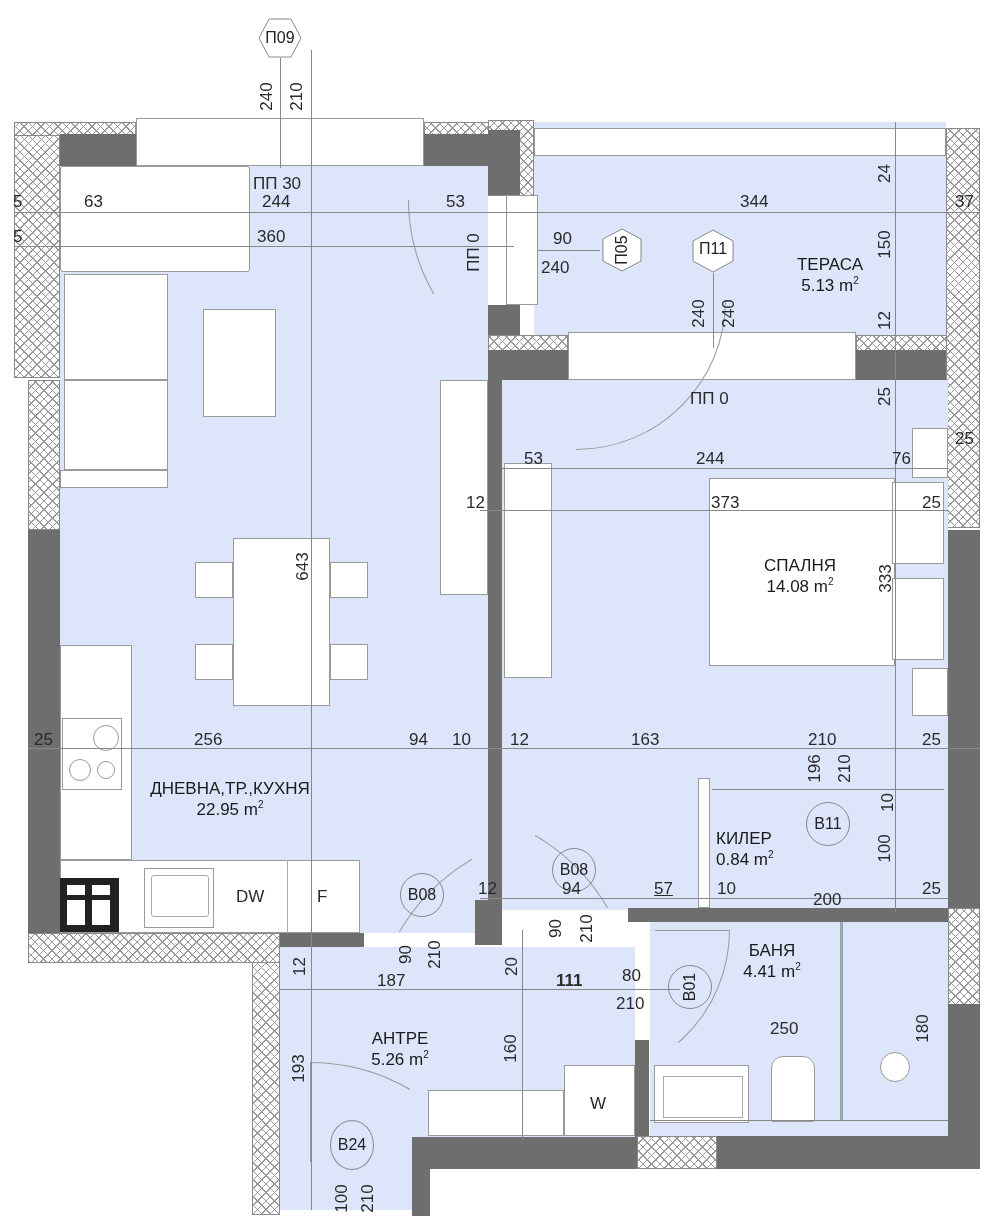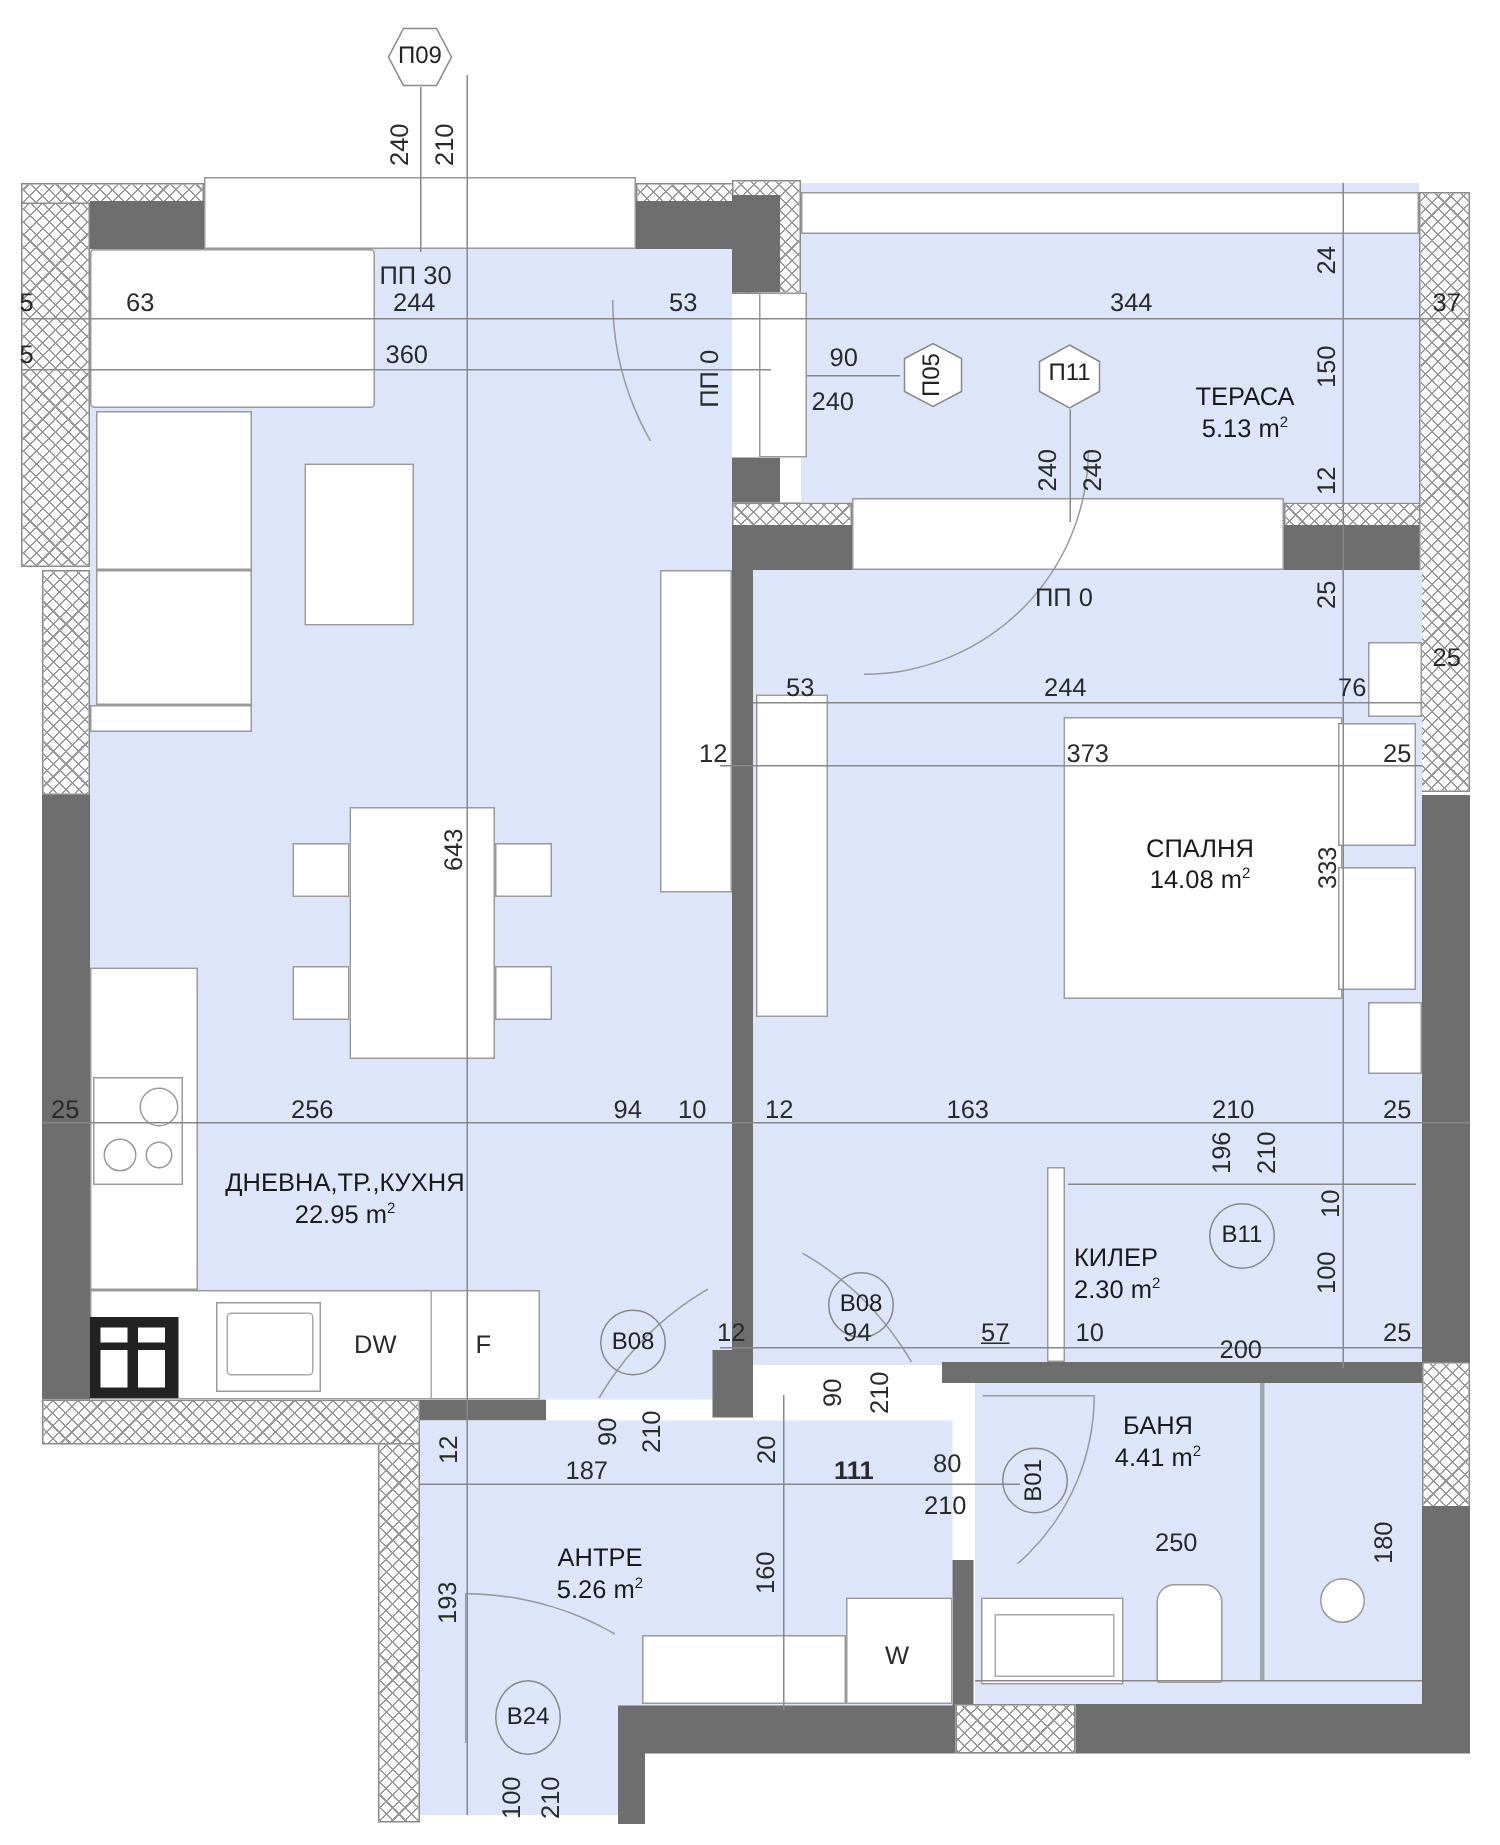--- a/index.html
+++ b/index.html
@@ -186,21 +186,21 @@
 <div class="label" style="left:770px;top:254px;width:120px;">
   <div>ТЕРАСА</div>
   <div><span>5.13 m</span><sup>2</sup></div>
 </div>
 <div class="label" style="left:740px;top:555px;width:120px;">
   <div>СПАЛНЯ</div>
   <div><span>14.08 m</span><sup>2</sup></div>
 </div>
 <div class="label" style="left:716px;top:828px;width:90px;text-align:left;">
   <div>КИЛЕР</div>
-  <div><span>2.30 m</span><sup>2</sup></div>
+  <div><span>0.84 m</span><sup>2</sup></div>
 </div>
 <div class="label" style="left:722px;top:940px;width:100px;text-align:center;">
   <div>БАНЯ</div>
   <div><span>4.41 m</span><sup>2</sup></div>
 </div>
 <div class="label" style="left:350px;top:1028px;width:100px;">
   <div>АНТРЕ</div>
   <div><span>5.26 m</span><sup>2</sup></div>
 </div>
 

